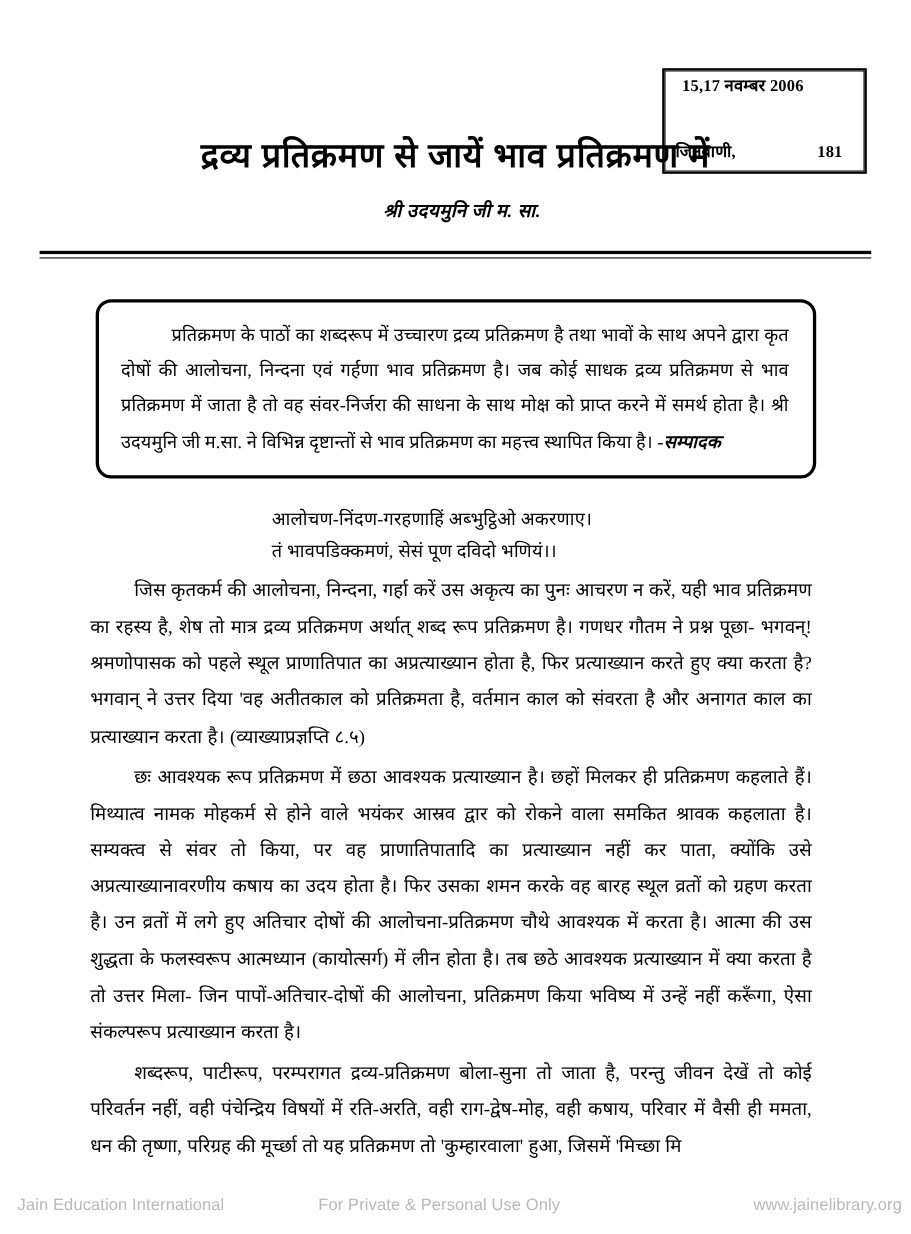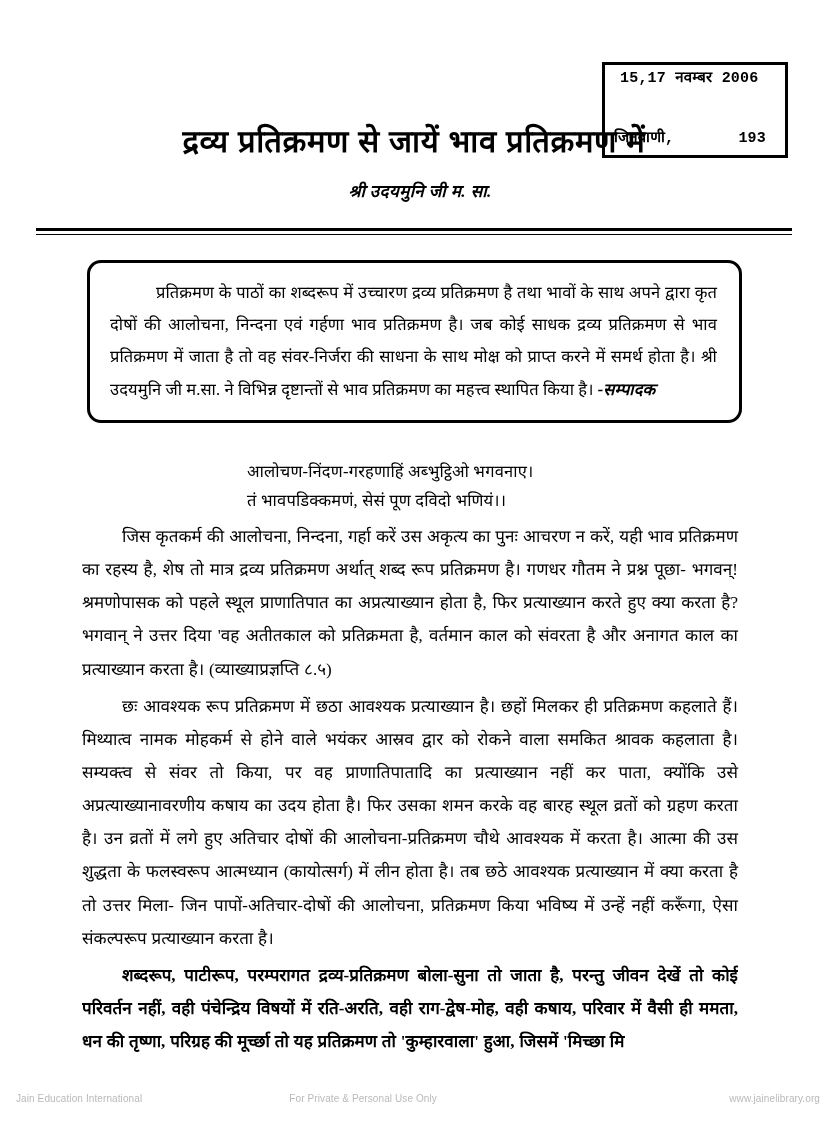--- a/index.html
+++ b/index.html
@@ -32,21 +32,21 @@
     border: 2px solid #000;
     box-shadow: 0 0 0 1px #000 inset;
     padding: 5px 10px 6px 10px;
     box-sizing: border-box;
     background: #fff;
   }
   .issue-line {
     display: flex;
     justify-content: flex-start;
     align-items: baseline;
-    font-family: Liberation Mono, monospace;
+    font-family: Liberation Serif, serif;
     font-weight: 700;
     font-size: 15px;
     line-height: 1.35;
     white-space: nowrap;
     letter-spacing: 0.2px;
   }
   .issue-line.row2 {
     justify-content: space-between;
     margin-top: 40px;
   }
@@ -93,21 +93,21 @@
   }
   .rule-thin {
     height: 1px;
     background: #000;
     margin-top: 3px;
   }
 
   
   .abstract-box {
     position: absolute;
-    top: 260px;
+    top: 272px;
     left: 87px;
     width: 655px;
     box-sizing: border-box;
     border: 3px solid #000;
     border-radius: 14px;
     padding: 14px 22px 14px 20px;
     background: #fff;
   }
   .abstract-text {
     margin: 0;
@@ -153,71 +153,70 @@
     line-height: 1.95;
     text-align: justify;
     text-indent: 40px;
     letter-spacing: 0.05px;
     word-spacing: 0.5px;
   }
   .para + .para { margin-top: 4px; }
   .para.clipped {
     max-height: 118px;
     overflow: hidden;
-    font-weight: bold;
   }
 
   
   .footer {
     position: absolute;
     bottom: 18px;
     left: 0;
     right: 0;
     display: flex;
     align-items: center;
     font-family: "Liberation Sans", "DejaVu Sans", sans-serif;
-    font-size: 10px;
+    font-size: 15px;
     color: #b9b9b9;
     letter-spacing: 0.1px;
   }
   .footer-left  { width: 34%; padding-left: 16px; text-align: left; }
   .footer-mid   { width: 34%; }
   .footer-right { width: 32%; padding-right: 8px; text-align: right; }
 </style>
 </head>
 <body>
 
 <div class="page">
 
   <div class="issue-box">
     <div class="issue-line">
       <span class="issue-date">15,17 नवम्बर 2006</span>
     </div>
     <div class="issue-line row2">
       <span class="issue-name">जिनवाणी,</span>
-      <span class="issue-page">193</span>
+      <span class="issue-page">181</span>
     </div>
   </div>
 
   <div class="title-block">
     <h1 class="doc-title">द्रव्य प्रतिक्रमण से जायें भाव प्रतिक्रमण में</h1>
     <div class="doc-author">श्री उदयमुनि जी म. सा.</div>
   </div>
 
   <div class="rule-wrap">
     <div class="rule-thick"></div>
     <div class="rule-thin"></div>
   </div>
 
   <div class="abstract-box">
     <p class="abstract-text"><span>प्रतिक्रमण के पाठों का शब्दरूप में उच्चारण द्रव्य प्रतिक्रमण है तथा भावों के साथ अपने द्वारा कृत दोषों की आलोचना, निन्दना एवं गर्हणा भाव प्रतिक्रमण है। जब कोई साधक द्रव्य प्रतिक्रमण से भाव प्रतिक्रमण में जाता है तो वह संवर-निर्जरा की साधना के साथ मोक्ष को प्राप्त करने में समर्थ होता है। श्री उदयमुनि जी म.सा. ने विभिन्न दृष्टान्तों से भाव प्रतिक्रमण का महत्त्व स्थापित किया है। </span><span class="editor-sign">-सम्पादक</span></p>
   </div>
 
   <div class="verse">
-    <div class="verse-line l1">आलोचण-निंदण-गरहणाहिं अब्भुट्ठिओ भगवनाए।</div>
+    <div class="verse-line l1">आलोचण-निंदण-गरहणाहिं अब्भुट्ठिओ अकरणाए।</div>
     <div class="verse-line l2">तं भावपडिक्कमणं, सेसं पूण दविदो भणियं।।</div>
   </div>
 
   <div class="body-col">
     <p class="para">जिस कृतकर्म की आलोचना, निन्दना, गर्हा करें उस अकृत्य का पुनः आचरण न करें, यही भाव प्रतिक्रमण का रहस्य है, शेष तो मात्र द्रव्य प्रतिक्रमण अर्थात् शब्द रूप प्रतिक्रमण है। गणधर गौतम ने प्रश्न पूछा- भगवन्! श्रमणोपासक को पहले स्थूल प्राणातिपात का अप्रत्याख्यान होता है, फिर प्रत्याख्यान करते हुए क्या करता है? भगवान् ने उत्तर दिया 'वह अतीतकाल को प्रतिक्रमता है, वर्तमान काल को संवरता है और अनागत काल का प्रत्याख्यान करता है। (व्याख्याप्रज्ञप्ति ८.५)</p>
     <p class="para">छः आवश्यक रूप प्रतिक्रमण में छठा आवश्यक प्रत्याख्यान है। छहों मिलकर ही प्रतिक्रमण कहलाते हैं। मिथ्यात्व नामक मोहकर्म से होने वाले भयंकर आस्रव द्वार को रोकने वाला समकित श्रावक कहलाता है। सम्यक्त्व से संवर तो किया, पर वह प्राणातिपातादि का प्रत्याख्यान नहीं कर पाता, क्योंकि उसे अप्रत्याख्यानावरणीय कषाय का उदय होता है। फिर उसका शमन करके वह बारह स्थूल व्रतों को ग्रहण करता है। उन व्रतों में लगे हुए अतिचार दोषों की आलोचना-प्रतिक्रमण चौथे आवश्यक में करता है। आत्मा की उस शुद्धता के फलस्वरूप आत्मध्यान (कायोत्सर्ग) में लीन होता है। तब छठे आवश्यक प्रत्याख्यान में क्या करता है तो उत्तर मिला- जिन पापों-अतिचार-दोषों की आलोचना, प्रतिक्रमण किया भविष्य में उन्हें नहीं करूँगा, ऐसा संकल्परूप प्रत्याख्यान करता है।</p>
     <p class="para clipped">शब्दरूप, पाटीरूप, परम्परागत द्रव्य-प्रतिक्रमण बोला-सुना तो जाता है, परन्तु जीवन देखें तो कोई परिवर्तन नहीं, वही पंचेन्द्रिय विषयों में रति-अरति, वही राग-द्वेष-मोह, वही कषाय, परिवार में वैसी ही ममता, धन की तृष्णा, परिग्रह की मूर्च्छा तो यह प्रतिक्रमण तो 'कुम्हारवाला' हुआ, जिसमें 'मिच्छा मि</p>
   </div>
 
   <div class="footer">

